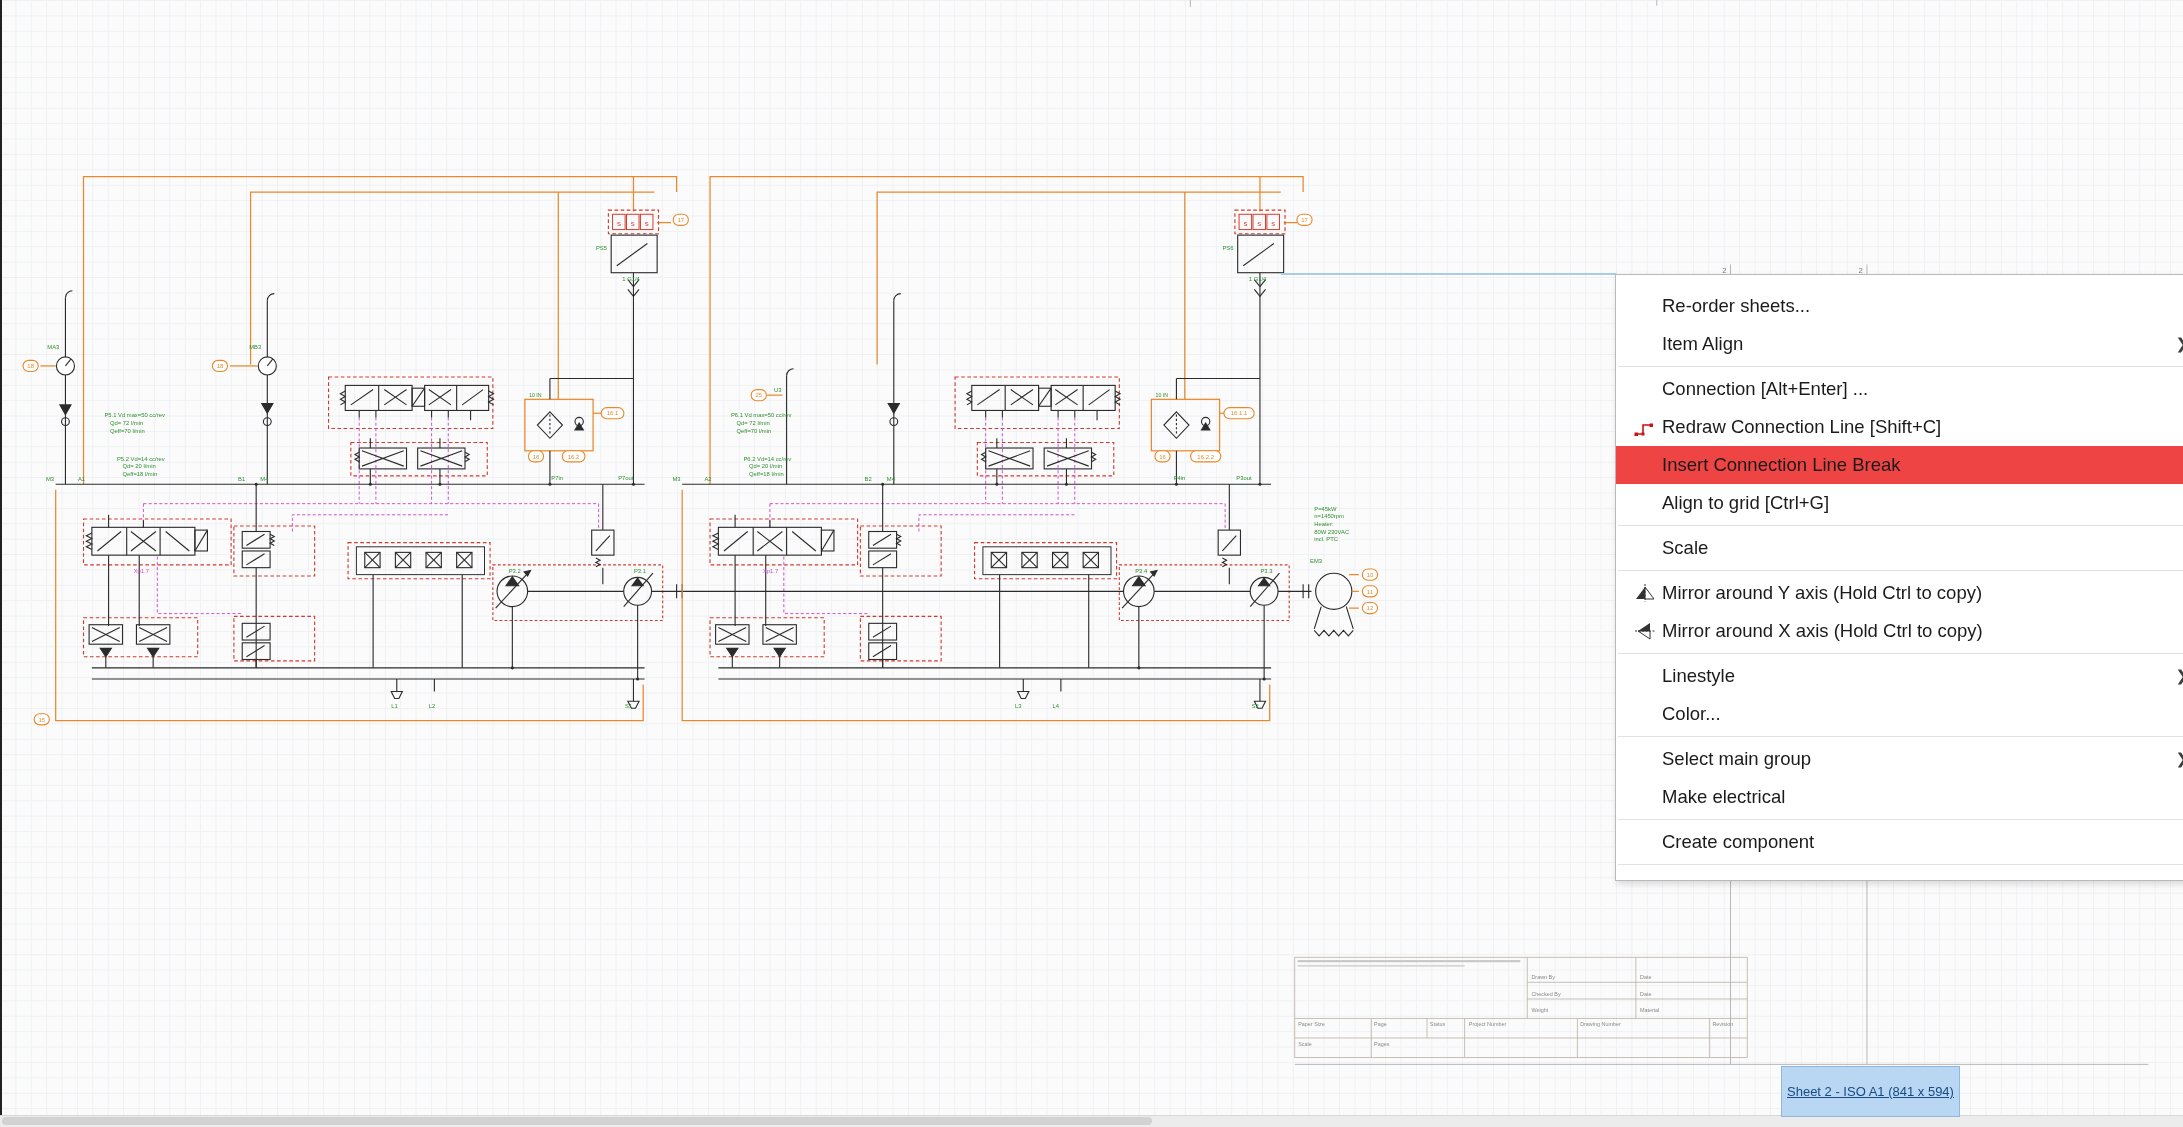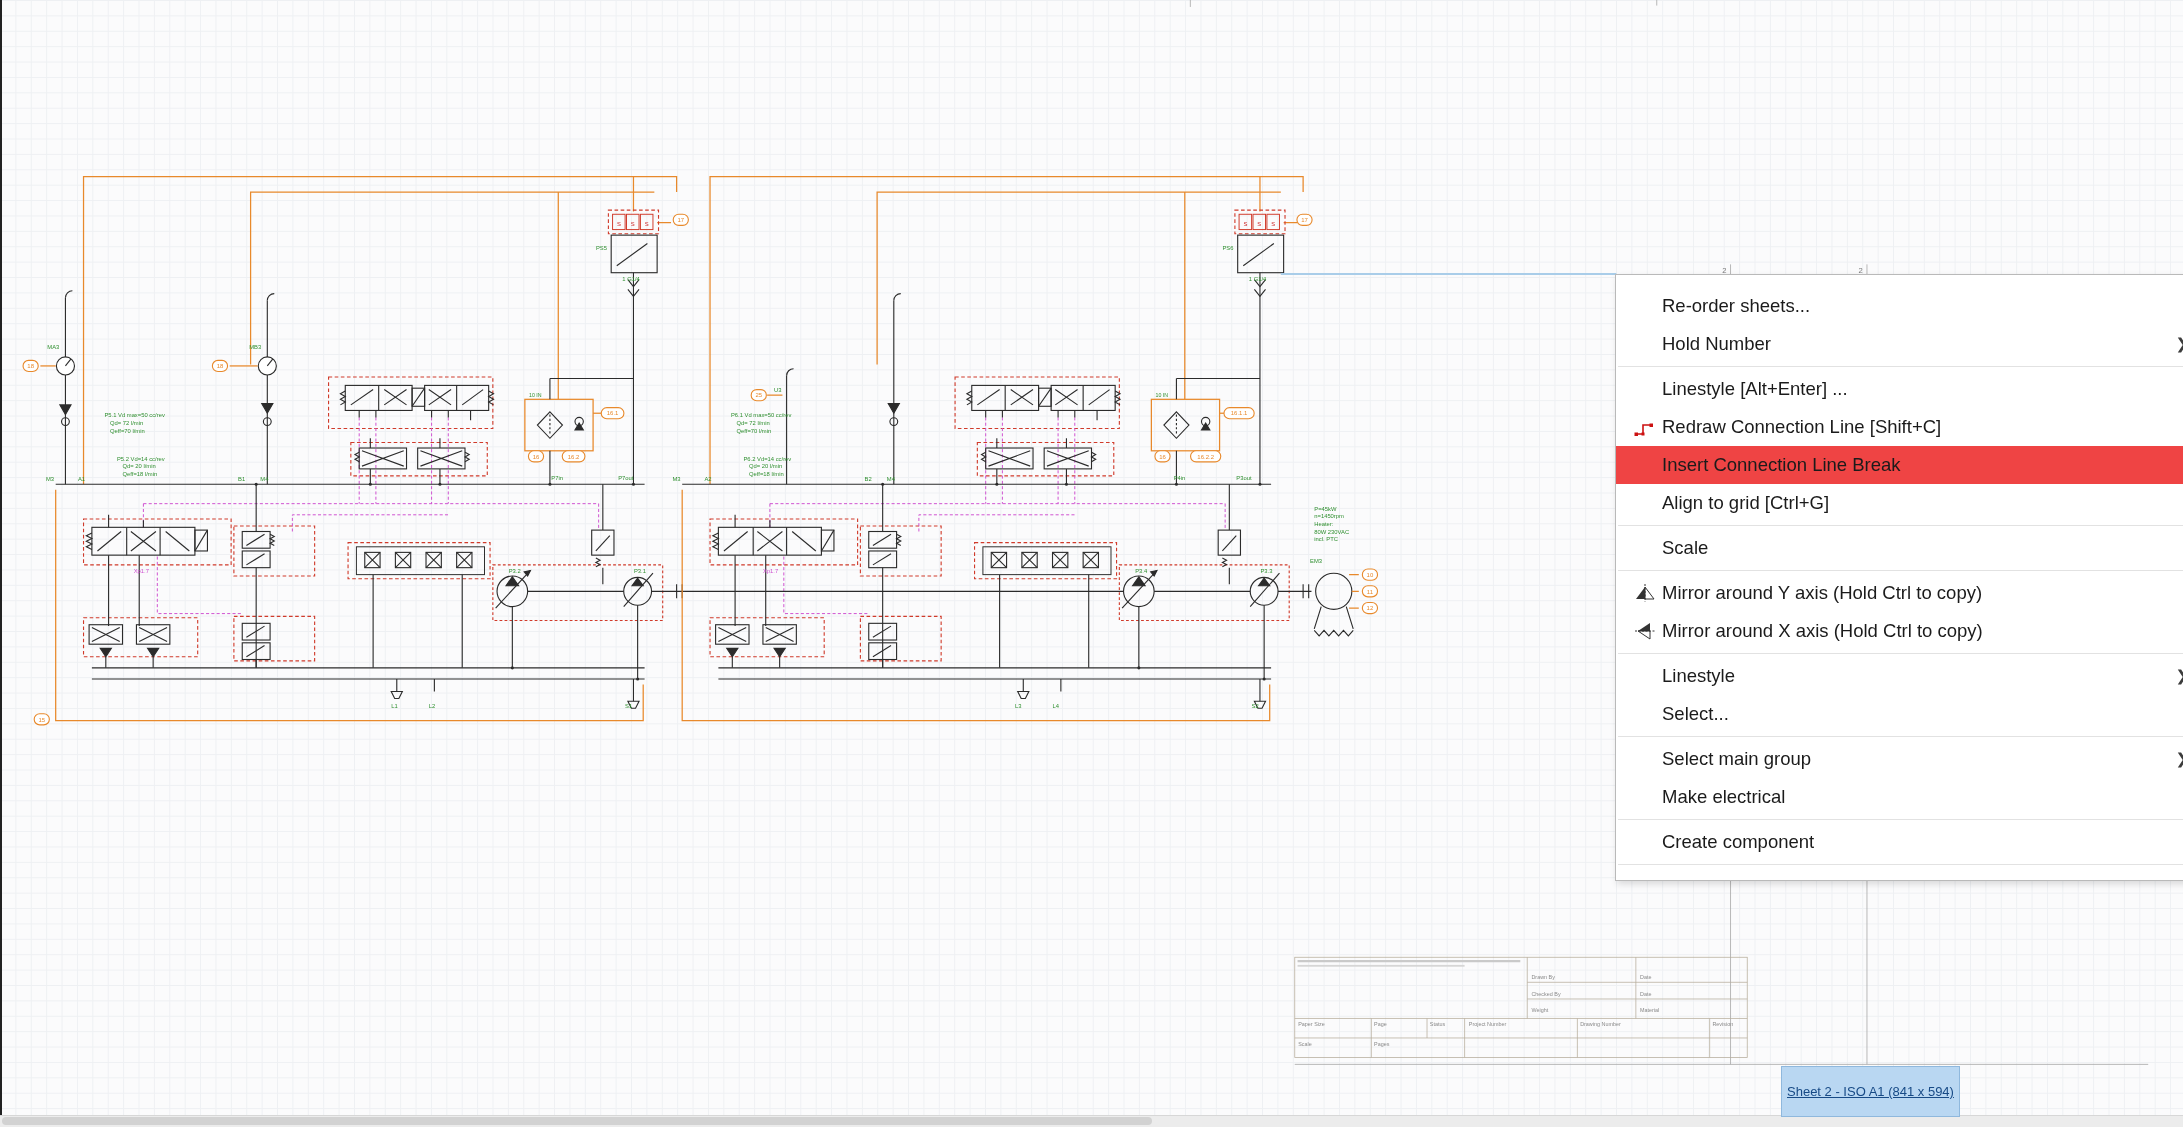--- a/index.html
+++ b/index.html
@@ -458,27 +458,27 @@
   <div class="sheet-tab">Sheet 2 - ISO A1 (841 x 594)</div>
 
   <div class="context-menu" id="context-menu">
       <div class="menu-item">
         <span class="mi-icon"></span>
         <span class="mi-label">Re-order sheets...</span>
         <span class="mi-arrow"></span>
       </div>
       <div class="menu-item">
         <span class="mi-icon"></span>
-        <span class="mi-label">Hold Number</span>
+        <span class="mi-label">Item Align</span>
         <span class="mi-arrow">❯</span>
       </div>
       <div class="menu-sep"></div>
       <div class="menu-item">
         <span class="mi-icon"></span>
-        <span class="mi-label">Linestyle [Alt+Enter] ...</span>
+        <span class="mi-label">Connection [Alt+Enter] ...</span>
         <span class="mi-arrow"></span>
       </div>
       <div class="menu-item">
         <span class="mi-icon">
           <svg width="24" height="24" viewBox="0 0 24 24">
             <path d="M3 19 h7 v-9 h8" fill="none" stroke="#cc1111" stroke-width="1.6"></path>
             <rect x="1.5" y="17.5" width="3.5" height="3.5" fill="#cc1111"></rect>
             <rect x="16.5" y="8.5" width="3.5" height="3.5" fill="#cc1111"></rect>
             <rect x="8.5" y="17.5" width="3" height="3" fill="#cc1111"></rect>
           </svg>
@@ -526,21 +526,21 @@
         <span class="mi-arrow"></span>
       </div>
       <div class="menu-sep"></div>
       <div class="menu-item">
         <span class="mi-icon"></span>
         <span class="mi-label">Linestyle</span>
         <span class="mi-arrow">❯</span>
       </div>
       <div class="menu-item">
         <span class="mi-icon"></span>
-        <span class="mi-label">Select...</span>
+        <span class="mi-label">Color...</span>
         <span class="mi-arrow"></span>
       </div>
       <div class="menu-sep"></div>
       <div class="menu-item">
         <span class="mi-icon"></span>
         <span class="mi-label">Select main group</span>
         <span class="mi-arrow">❯</span>
       </div>
       <div class="menu-item">
         <span class="mi-icon"></span>

